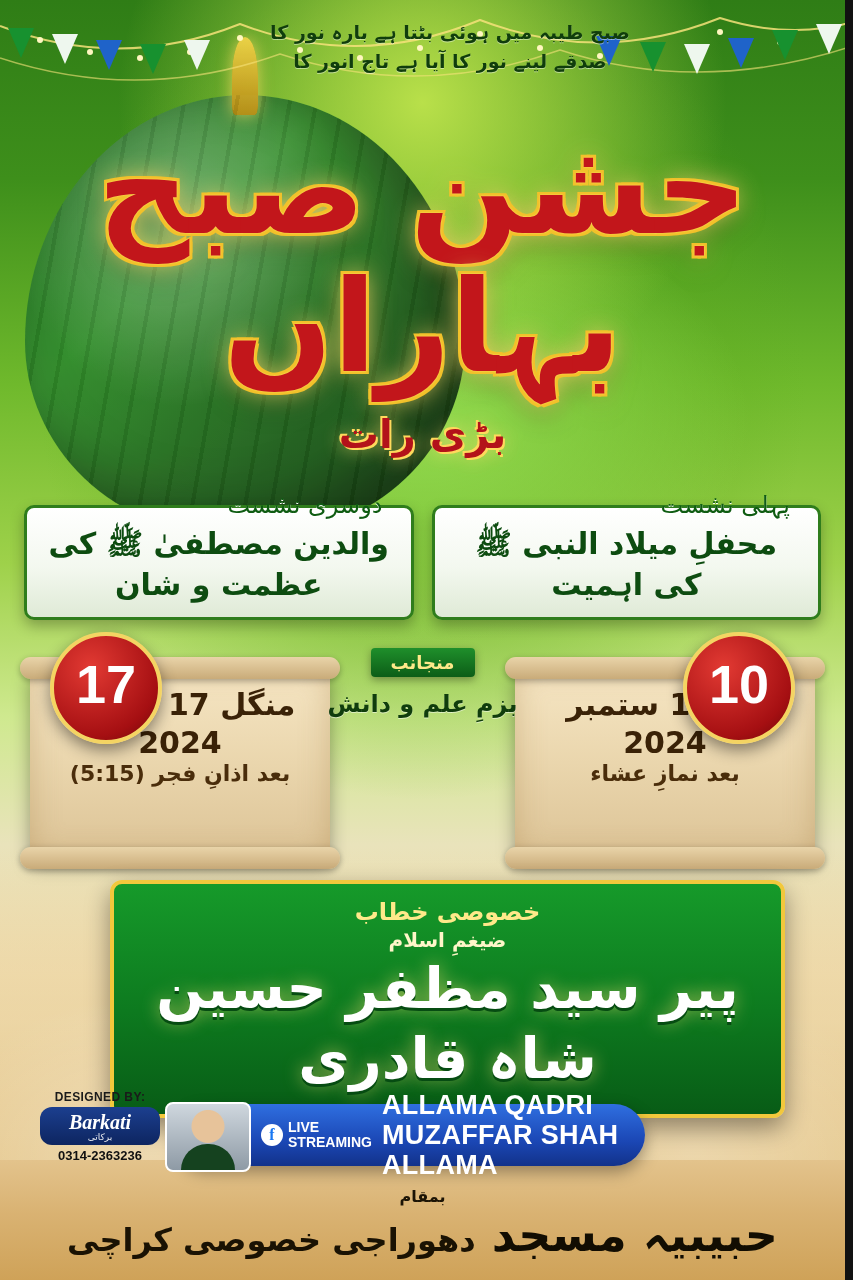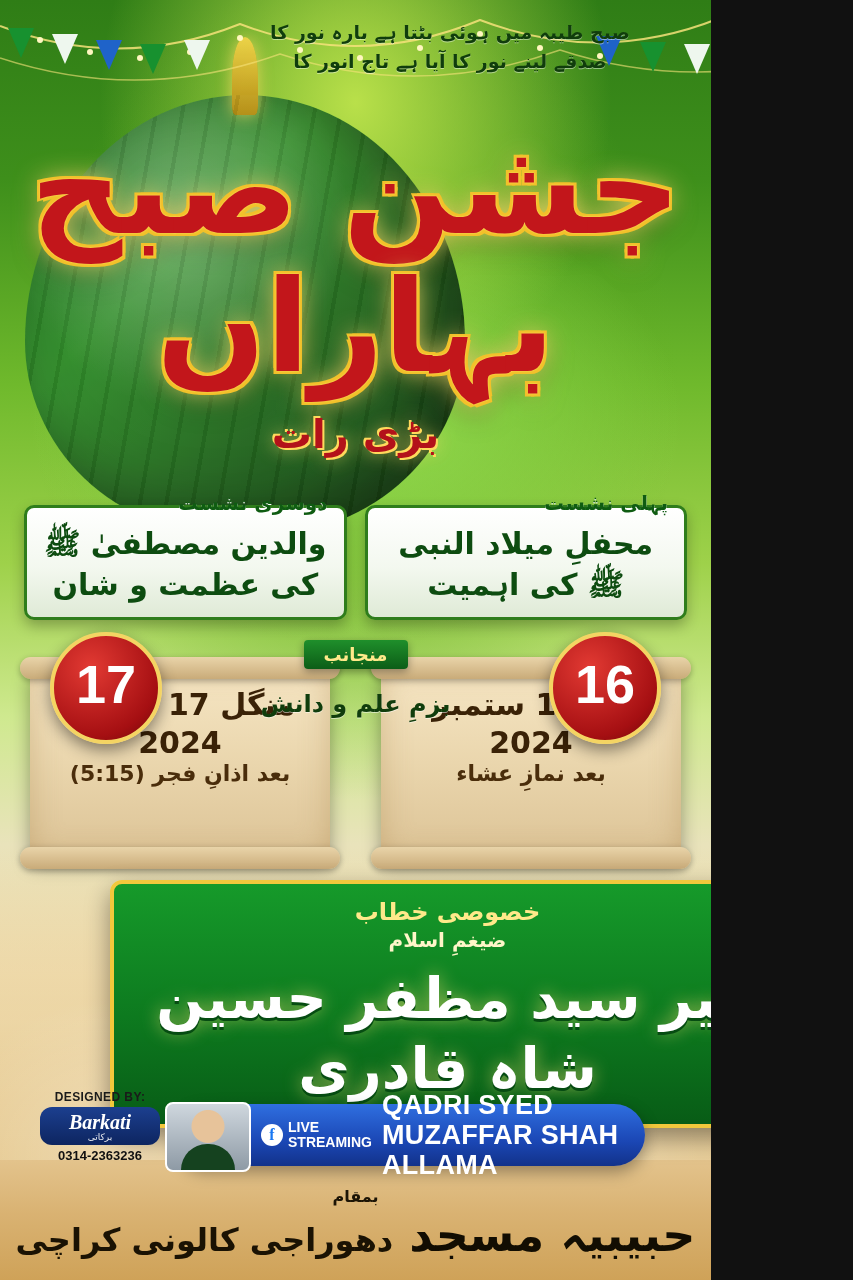--- a/index.html
+++ b/index.html
@@ -5,21 +5,21 @@
   html, body {
     margin: 0;
     padding: 0;
     background: #111;
   }
   body {
     font-family: "Liberation Sans", sans-serif;
   }
   .poster {
     position: relative;
-    width: 711px;
+    width: 845px;
     height: 1280px;
     overflow: hidden;
     background:
       radial-gradient(ellipse 60% 40% at 50% 8%, #b9e04a 0%, rgba(120,190,40,0) 60%),
       radial-gradient(ellipse 70% 50% at 50% 30%, #5fae1e 0%, rgba(40,120,20,0) 65%),
       linear-gradient(180deg, #2f7d16 0%, #3e8f1b 14%, #6fb92c 30%, #9ed14a 44%, #cfe98f 56%, #e9e3bb 66%, #efd9a8 76%, #e8c98f 86%, #e2bd7e 100%);
   }
 
   
   .dome {
@@ -157,23 +157,23 @@
     flex: 1 1 0;
     background: linear-gradient(180deg, #ffffff 0%, #f3f8ef 55%, #dfead6 100%);
     border: 3px solid #2f7d1c;
     border-radius: 10px;
     padding: 16px 12px 12px;
     text-align: center;
     box-shadow: 0 6px 14px rgba(0,0,0,.28);
   }
   .session-label {
     position: absolute;
-    top: -17px; right: 16px;
-    font-size: 20px;
-    font-weight: bold;
+    top: -17px; right: 28px;
+    font-size: 24px;
+    font-weight: normal;
     color: #0f5c12;
     text-shadow: 0 1px 0 #fff;
   }
   .session-title {
     font-size: 30px;
     font-weight: bold;
     color: #0d4c10;
     line-height: 1.35;
   }
 
@@ -246,21 +246,21 @@
     margin-left: -95px;
     text-align: left;
     color: #103d0c;
     font-size: 24px;
     font-weight: bold;
     line-height: 1.4;
     text-shadow: 0 1px 0 rgba(255,255,255,.5);
   }
   .mid-tag {
     position: absolute;
-    left: 50%; top: 0;
+    left: 50%; top: 8px;
     margin-left: -52px;
     width: 104px;
     background: linear-gradient(180deg, #1f8f2b, #0c5d17);
     color: #ffe98a;
     font-size: 18px;
     font-weight: bold;
     padding: 4px 0;
     border-radius: 4px;
     text-align: center;
     box-shadow: 0 3px 8px rgba(0,0,0,.35);
@@ -281,21 +281,21 @@
   .speaker-head {
     font-size: 24px;
     font-weight: bold;
     color: #ffe98a;
     margin-bottom: 2px;
   }
   .speaker-pre {
     font-size: 20px;
     font-weight: bold;
     color: #fff6c9;
-    margin-bottom: 12px;
+    margin-bottom: 2px;
   }
   .speaker-name {
     font-size: 56px;
     font-weight: bold;
     color: #ffffff;
     line-height: 1.25;
     text-shadow: 0 3px 0 #064c12, 0 0 18px rgba(255,230,120,.6);
   }
 
   
@@ -499,21 +499,21 @@
     </div>
   </div>
 
   <div class="dates">
     <div class="scroll right">
       <div class="scroll-body">
         <div class="scroll-date urdu">پیر 16 ستمبر 2024</div>
         <div class="scroll-time urdu">بعد نمازِ عشاء</div>
       </div>
     </div>
-    <div class="daybadge d16">16</div>
+    <div class="daybadge d16">10</div>
 
     <div class="scroll left">
       <div class="scroll-body">
         <div class="scroll-date urdu">منگل 17 ستمبر 2024</div>
         <div class="scroll-time urdu">بعد اذانِ فجر (5:15)</div>
       </div>
     </div>
     <div class="daybadge d17">17</div>
 
     <div class="mid-tag urdu">منجانب</div>
@@ -538,26 +538,26 @@
   <div class="livebar">
     <div class="live-photo"></div>
     <div class="fb-chip">
       <div class="fb-circle">f</div>
       <div class="fb-text">
         <div>LIVE</div>
         <div>STREAMING</div>
       </div>
     </div>
     <div class="live-name">
-      <div>QADRI SYED</div>
+      <div>ALLAMA QADRI</div>
       <div>MUZAFFAR SHAH ALLAMA</div>
     </div>
   </div>
 
   <div class="venue">
     <div class="venue-badge urdu">بمقام</div>
     <div class="venue-line">
       <div class="venue-main urdu">حبیبیہ مسجد</div>
-      <div class="venue-sub urdu">دھوراجی کالونی کراچی</div>
+      <div class="venue-sub urdu">دھوراجی خصوصی کراچی</div>
     </div>
   </div>
 
 </div>
 
 </body></html>

